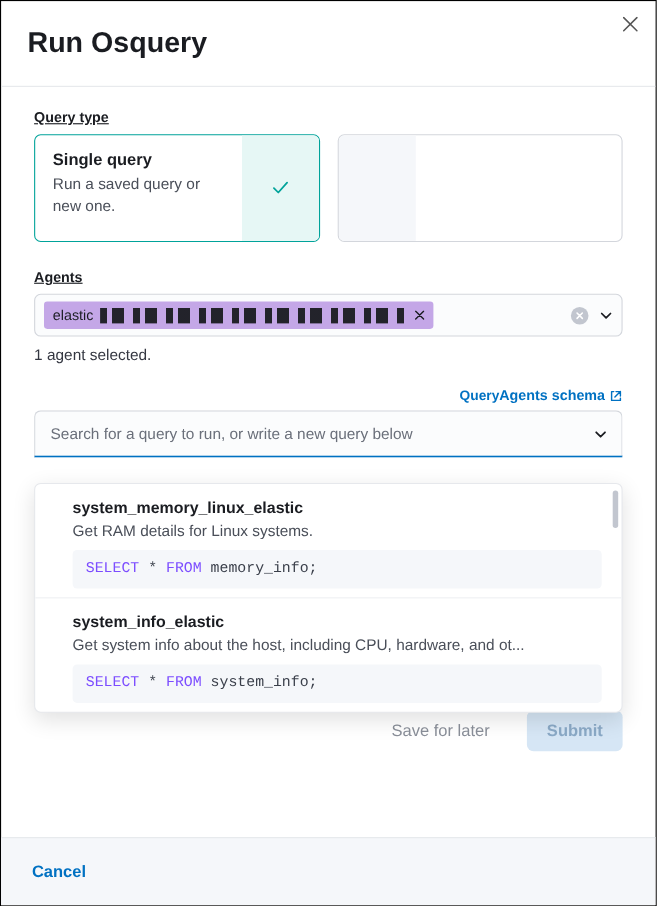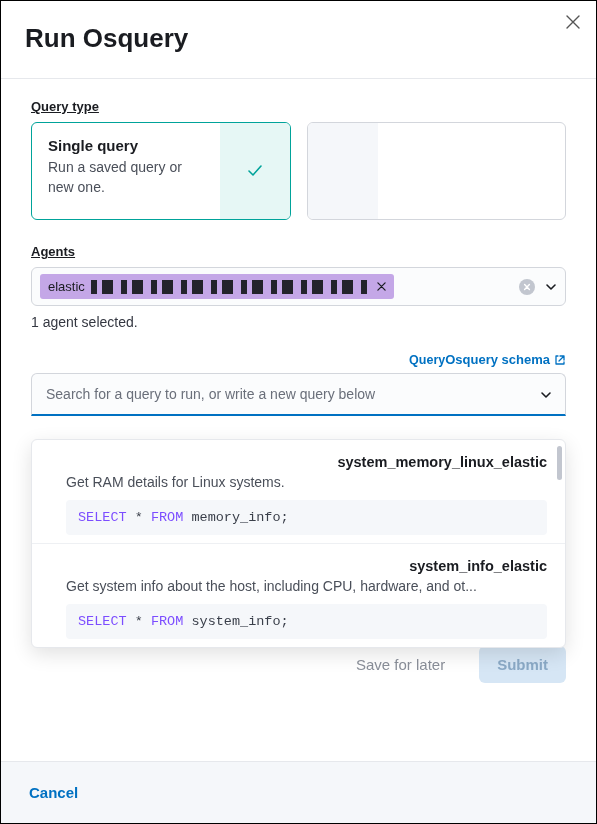--- a/index.html
+++ b/index.html
@@ -192,21 +192,20 @@
   }
   .dd-item {
     padding: 14px 18px 8px 34px;
     cursor: pointer;
   }
   .dd-item + .dd-item { border-top: 1px solid #eef0f3; }
   .dd-title {
     font-weight: 700;
     font-size: 14.5px;
     margin-bottom: 4px;
-    text-align: right;
   }
   .dd-desc {
     font-size: 14px;
     color: #4a4f59;
     margin-bottom: 10px;
     white-space: nowrap;
     overflow: hidden;
     text-overflow: ellipsis;
   }
   .dd-code {
@@ -309,21 +308,21 @@
             <path d="M2 4 L6 8 L10 4" stroke="#1a1c21" stroke-width="1.6" fill="none" stroke-linecap="round" stroke-linejoin="round"></path>
           </svg>
       </span>
     </div>
   </div>
   <div class="agents-status">1 agent selected.</div>
 
   <div class="query-header">
     <span class="query-label">Query</span>
     <span class="schema-link">
-      <span>Osquery schema</span>
+      <span>Agents schema</span>
       <span>
         <svg width="12" height="12" viewBox="0 0 12 12">
             <path d="M4 2 H2 V10 H10 V8 M6 2 H10 V6 M10 2 L5 7" stroke="currentColor" stroke-width="1.3" fill="none" stroke-linecap="round" stroke-linejoin="round"></path>
           </svg>
       </span>
     </span>
   </div>
   <div class="query-input-wrap">
     <input class="query-input" placeholder="Search for a query to run, or write a new query below" style="">
     <span class="query-caret">

